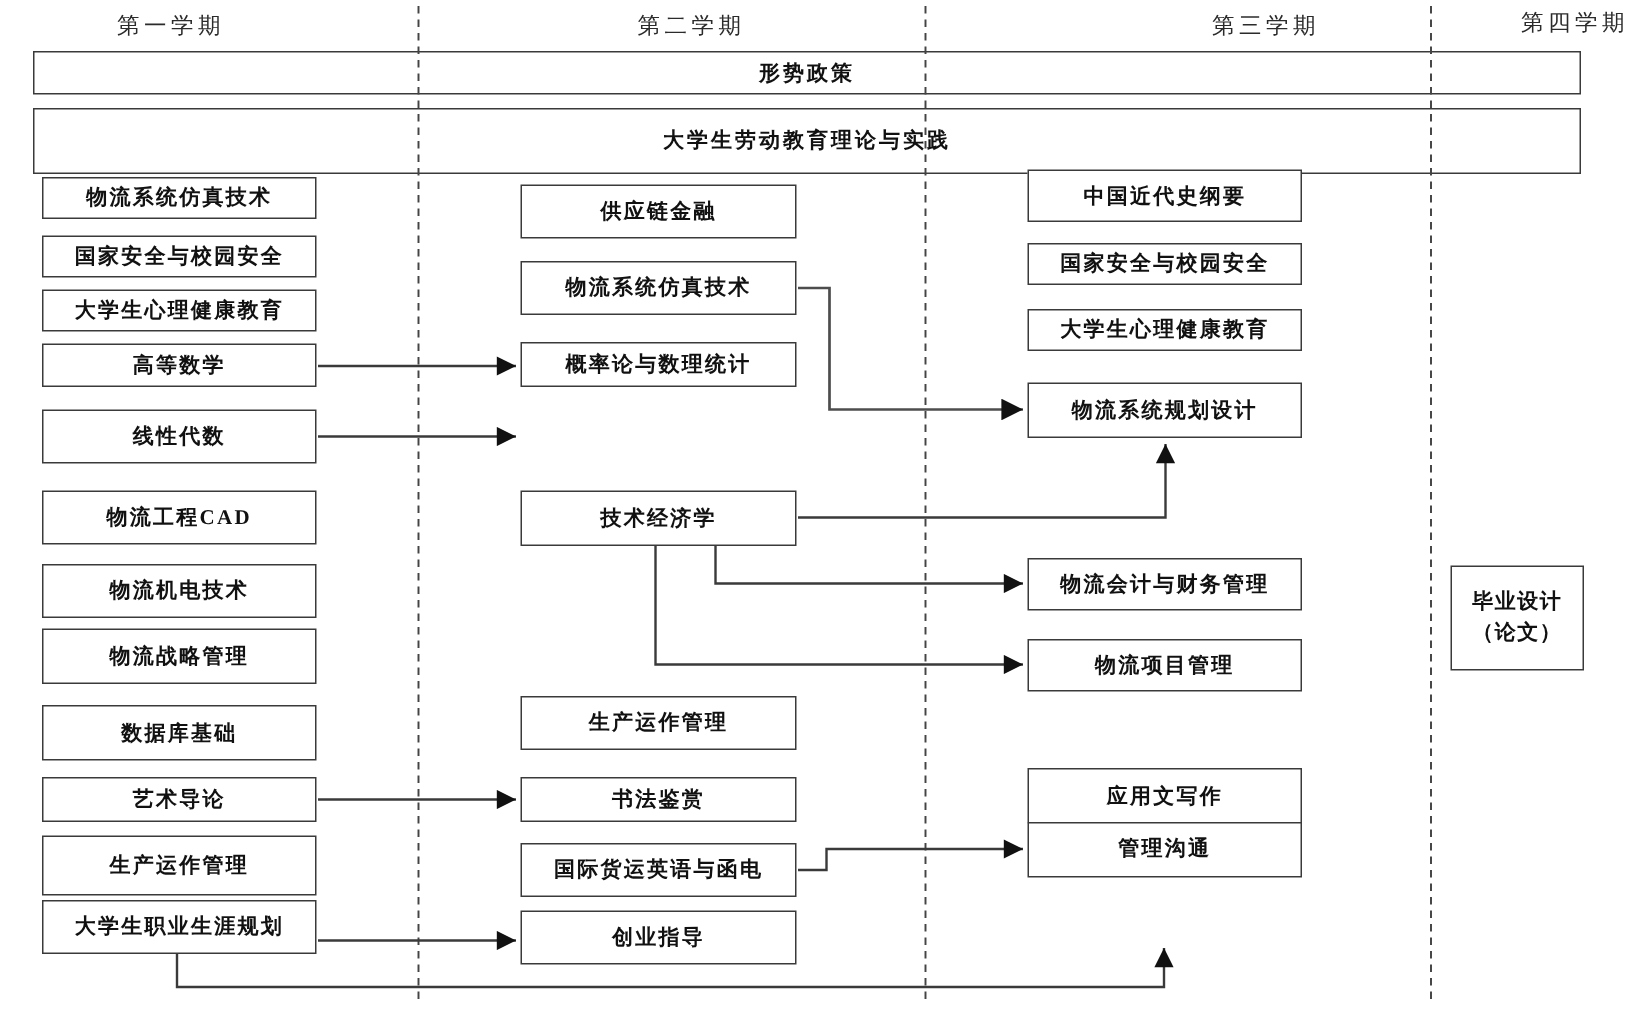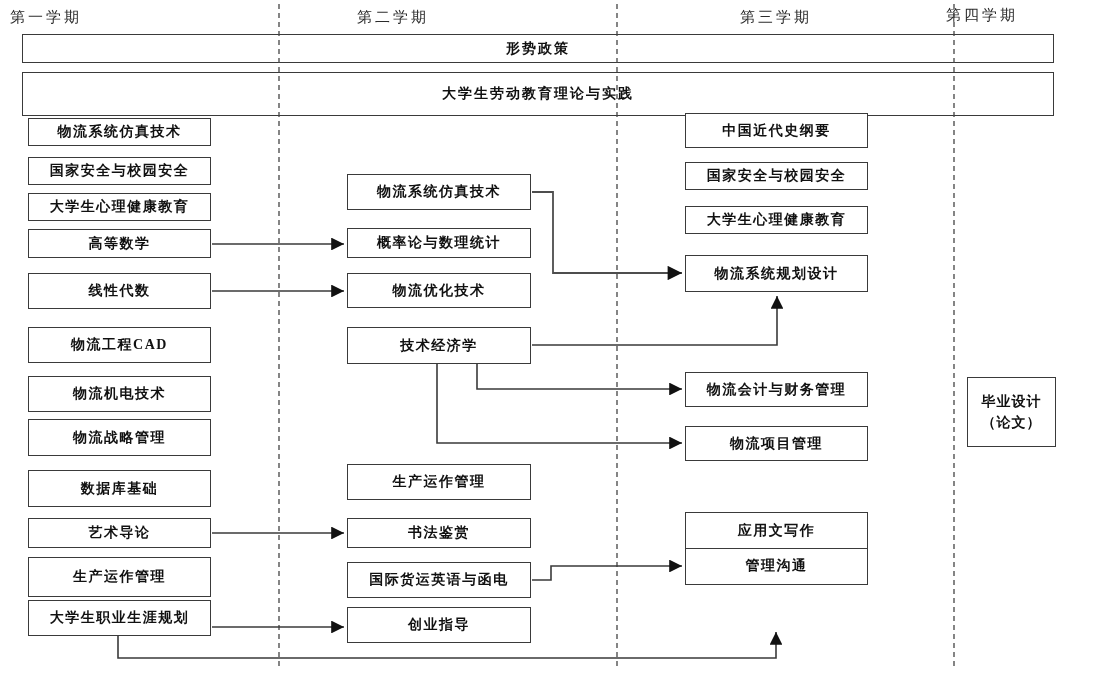--- a/index.html
+++ b/index.html
@@ -7,21 +7,21 @@
     position:relative;
     width:1095px;height:681px;
     background:#ffffff;
     font-family:"Liberation Serif","DejaVu Serif",serif;
     color:#111;
     overflow:hidden;
   }
   .sem-header{
     position:absolute;
     width:140px;
-    text-align:left;
+    text-align:right;
     font-size:15px;
     letter-spacing:3px;
     color:#2b2b2b;
   }
   .wide-bar{
     position:absolute;
     left:22px;width:1032px;
     border:1.5px solid #3a3a3a;
     background:#fff;
     display:flex;align-items:center;justify-content:center;
@@ -89,23 +89,23 @@
   <div class="course-box" style="left:28px;top:229px;width:183px;height:29px">高等数学</div>
   <div class="course-box" style="left:28px;top:273px;width:183px;height:36px">线性代数</div>
   <div class="course-box" style="left:28px;top:327px;width:183px;height:36px">物流工程CAD</div>
   <div class="course-box" style="left:28px;top:376px;width:183px;height:36px">物流机电技术</div>
   <div class="course-box" style="left:28px;top:419px;width:183px;height:37px">物流战略管理</div>
   <div class="course-box" style="left:28px;top:518px;width:183px;height:30px">艺术导论</div>
   <div class="course-box" style="left:28px;top:470px;width:183px;height:37px">数据库基础</div>
   <div class="course-box" style="left:28px;top:557px;width:183px;height:40px">生产运作管理</div>
   <div class="course-box" style="left:28px;top:600px;width:183px;height:36px">大学生职业生涯规划</div>
 
+  <div class="course-box" style="left:347px;top:123px;width:184px;height:36px">供应链金融</div>
   <div class="course-box" style="left:347px;top:174px;width:184px;height:36px">物流系统仿真技术</div>
   <div class="course-box" style="left:347px;top:228px;width:184px;height:30px">概率论与数理统计</div>
-  <div class="course-box" style="left:347px;top:273px;width:184px;height:35px">物流优化技术</div>
   <div class="course-box" style="left:347px;top:327px;width:184px;height:37px">技术经济学</div>
   <div class="course-box" style="left:347px;top:464px;width:184px;height:36px">生产运作管理</div>
   <div class="course-box" style="left:347px;top:562px;width:184px;height:36px">国际货运英语与函电</div>
   <div class="course-box" style="left:347px;top:518px;width:184px;height:30px">书法鉴赏</div>
   <div class="course-box" style="left:347px;top:607px;width:184px;height:36px">创业指导</div>
 
   <div class="course-box" style="left:685px;top:113px;width:183px;height:35px">中国近代史纲要</div>
   <div class="course-box" style="left:685px;top:162px;width:183px;height:28px">国家安全与校园安全</div>
   <div class="course-box" style="left:685px;top:206px;width:183px;height:28px">大学生心理健康教育</div>
   <div class="course-box" style="left:685px;top:255px;width:183px;height:37px">物流系统规划设计</div>

